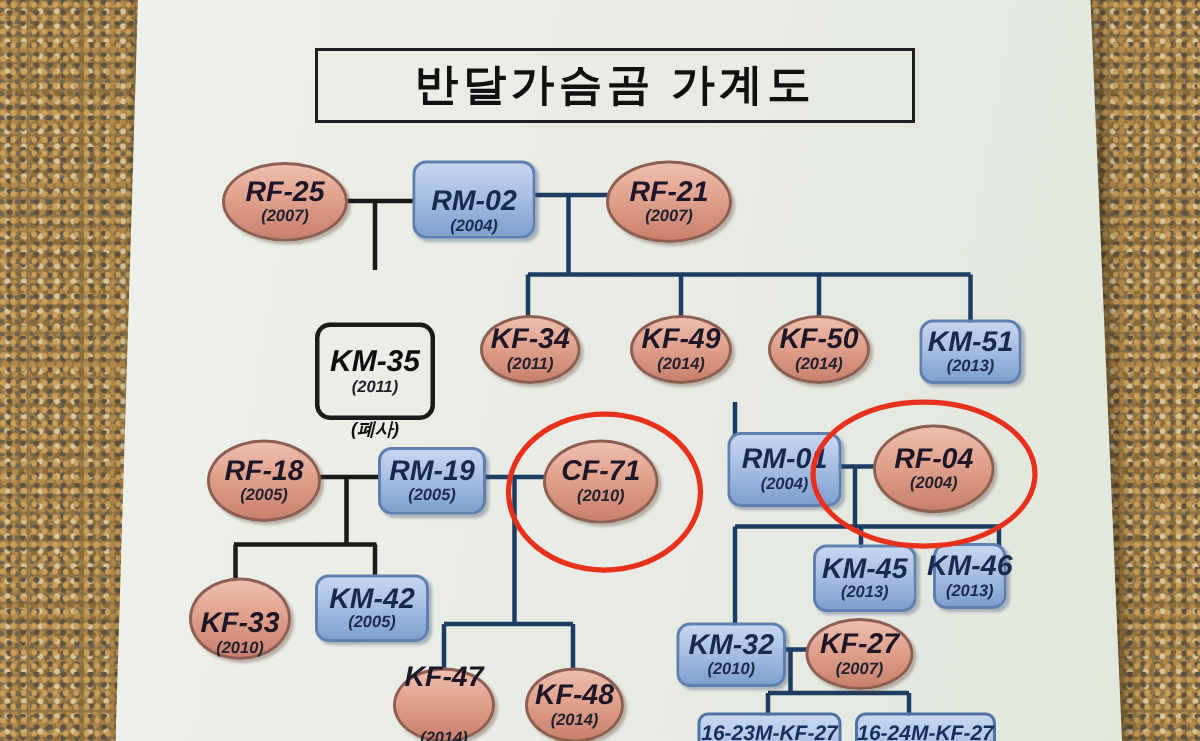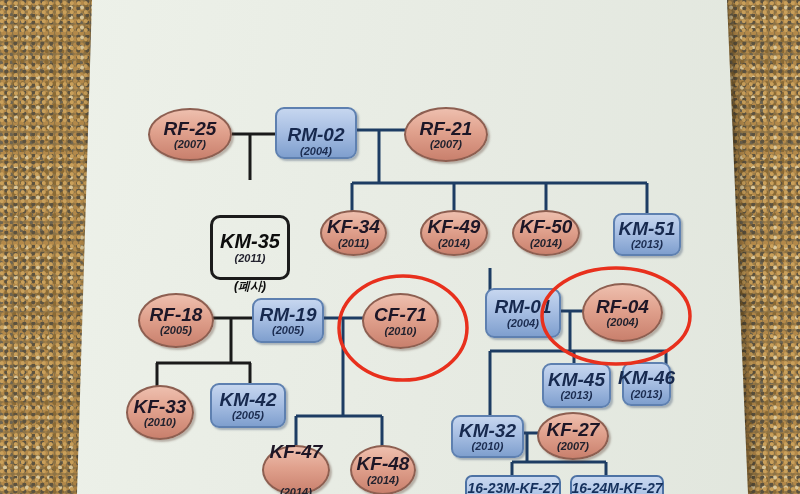--- a/index.html
+++ b/index.html
@@ -61,20 +61,23 @@
     position:absolute;top:calc(100% + 3px);left:0;width:100%;text-align:center;
     font-size:12px;font-weight:bold;color:#0e0e0e;
   }
 </style>
 </head>
 <body>
 
 <div class="scene">
   <div class="paper-wrap">
     <div class="paper">
+      <div class="title-box">
+        <span>반달가슴곰 가계도</span>
+      </div>
       <svg id="edges" class="layer" width="800" height="494" viewBox="0 0 800 494">
           <line x1="232" y1="134" x2="276" y2="134" stroke="#1a1a1a" stroke-width="3"></line>
           <line x1="250" y1="134" x2="250" y2="180" stroke="#1a1a1a" stroke-width="3"></line>
           <line x1="212" y1="318" x2="253" y2="318" stroke="#1a1a1a" stroke-width="3"></line>
           <line x1="231" y1="318" x2="231" y2="363" stroke="#1a1a1a" stroke-width="3"></line>
           <line x1="156" y1="363" x2="251" y2="363" stroke="#1a1a1a" stroke-width="3"></line>
           <line x1="157" y1="363" x2="157" y2="387" stroke="#1a1a1a" stroke-width="3"></line>
           <line x1="250" y1="363" x2="250" y2="384" stroke="#1a1a1a" stroke-width="3"></line>
           <line x1="356" y1="130" x2="406" y2="130" stroke="#1d3c63" stroke-width="3"></line>
           <line x1="379" y1="130" x2="379" y2="183" stroke="#1d3c63" stroke-width="3"></line>
@@ -148,21 +151,21 @@
             <div class="node-year">(2010)</div>
           </div>
           <div class="node male" style="left: 485px; top: 288px; width: 76px; height: 50px;">
             <div class="node-label">RM-01</div>
             <div class="node-year">(2004)</div>
           </div>
           <div class="node female" style="left: 582px; top: 283px; width: 81px; height: 59px;">
             <div class="node-label">RF-04</div>
             <div class="node-year">(2004)</div>
           </div>
-          <div class="node female" style="left: 126px; top: 385px; width: 68px; height: 55px;">
+          <div class="node female" style="left: 126px; top: 385px; width: 68px; height: 55px; justify-content: flex-end;">
             <div class="node-label">KF-33</div>
             <div class="node-year">(2010)</div>
           </div>
           <div class="node male" style="left: 210px; top: 383px; width: 76px; height: 45px;">
             <div class="node-label">KM-42</div>
             <div class="node-year">(2005)</div>
           </div>
           <div class="node male" style="left: 542px; top: 363px; width: 69px; height: 45px;">
             <div class="node-label">KM-45</div>
             <div class="node-year">(2013)</div>

